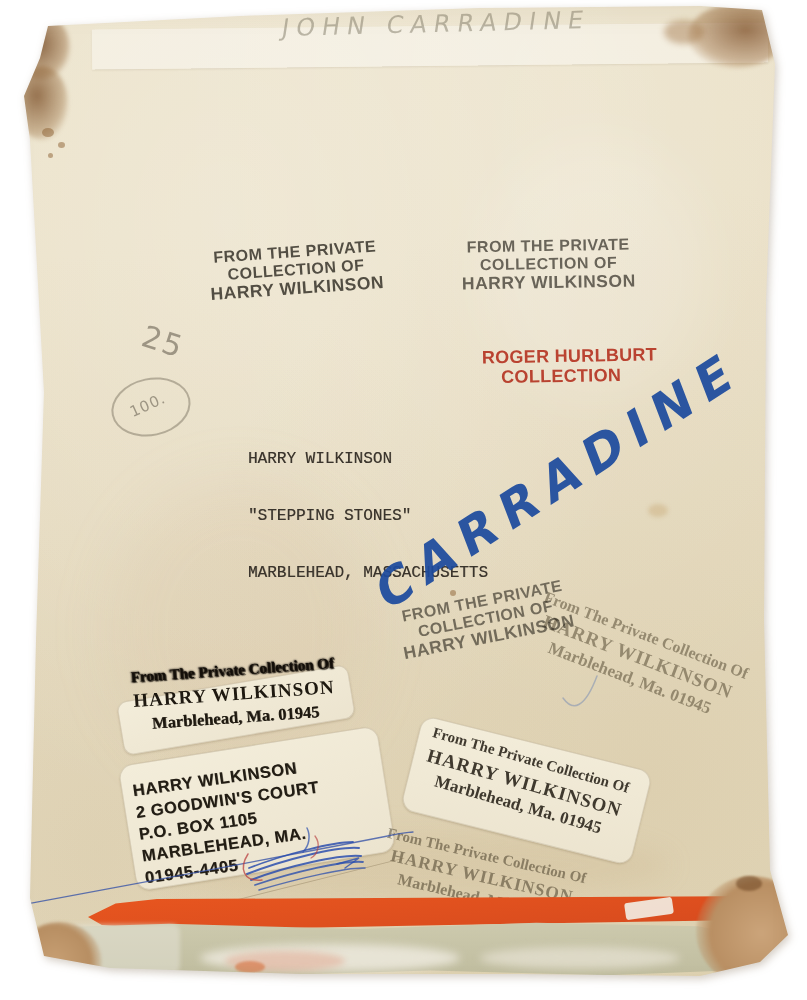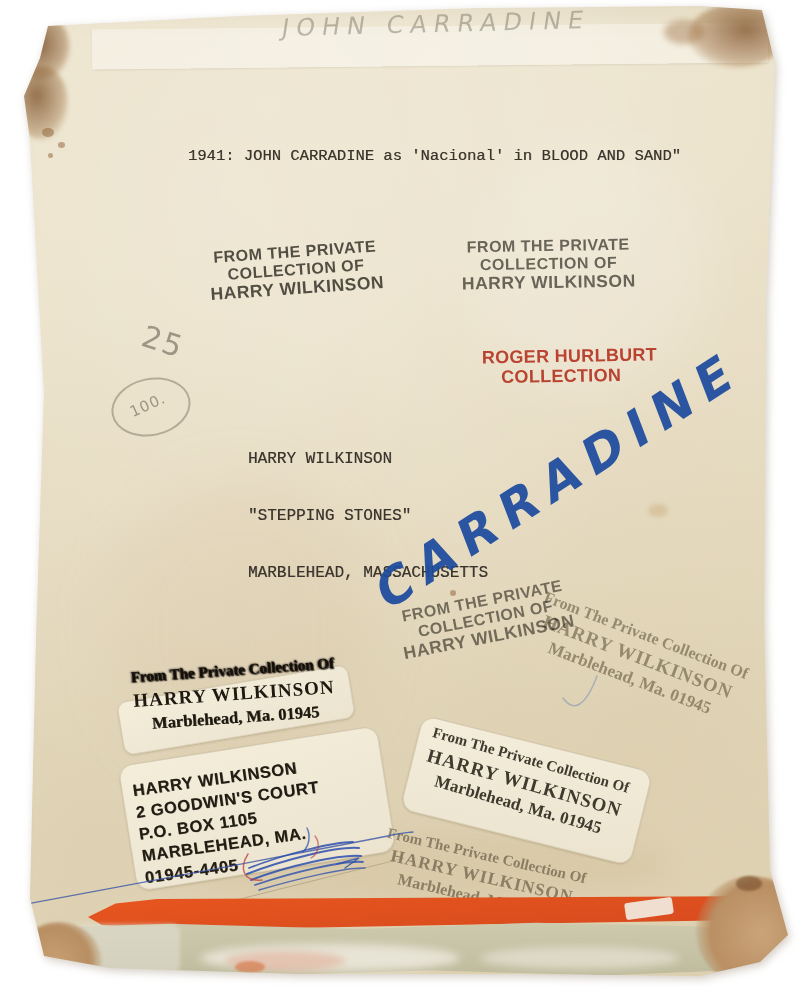--- a/index.html
+++ b/index.html
@@ -80,21 +80,20 @@
 <div class="photo">
 
   <div class="abs blob" style="left:110px;top:480px;width:260px;height:300px;background:rgba(205,180,140,.14);filter:blur(28px);"></div>
   <div class="abs blob" style="left:480px;top:140px;width:230px;height:260px;background:rgba(255,255,255,.16);filter:blur(28px);"></div>
   <div class="abs blob" style="left:150px;top:830px;width:520px;height:70px;background:rgba(190,165,125,.16);filter:blur(12px);"></div>
 
   <div class="abs tape-top"></div>
 
   <div class="abs pencil-title">JOHN CARRADINE</div>
 
-  <div class="abs typewriter caption">1941: JOHN CARRADINE as 'Nacional' in BLOOD AND SAND"</div>
 
   <div class="abs stamp gothic g-left">
     <div class="ln">FROM THE PRIVATE</div>
     <div class="ln">COLLECTION OF</div>
     <div class="ln ln3">HARRY WILKINSON</div>
   </div>
   <div class="abs stamp gothic g-right">
     <div class="ln">FROM THE PRIVATE</div>
     <div class="ln">COLLECTION OF</div>
     <div class="ln ln3">HARRY WILKINSON</div>

